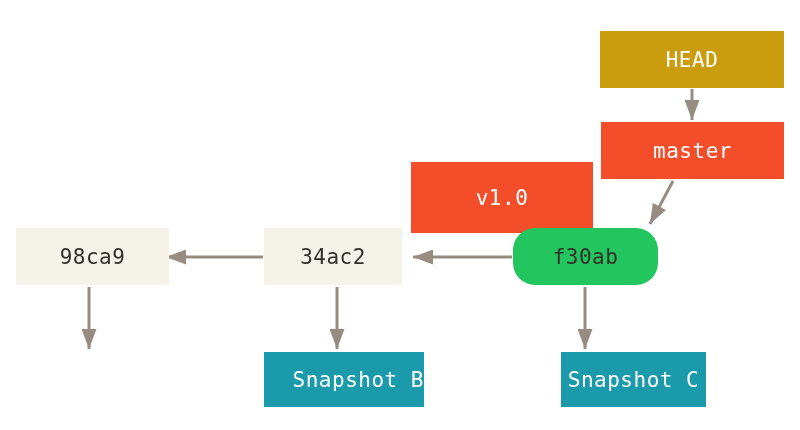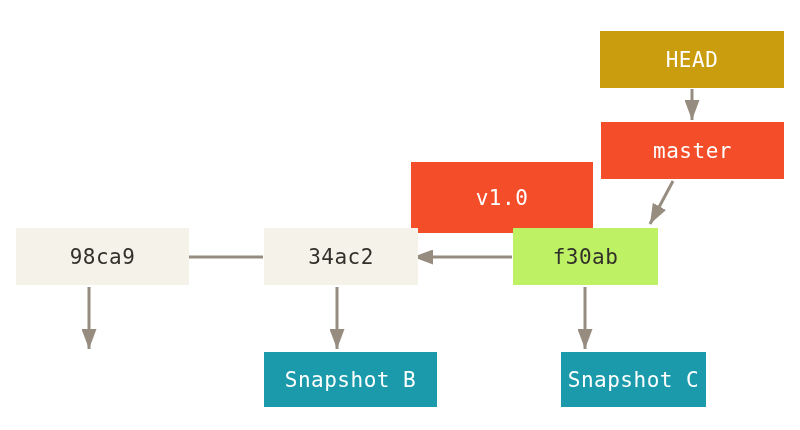--- a/index.html
+++ b/index.html
@@ -35,24 +35,24 @@
     font-size: 21px;
     letter-spacing: 0.5px;
     white-space: nowrap;
     box-sizing: border-box;
   }
   
   .node-head          { left: 600px; top:  31px; width: 184px; height: 57px; justify-content: center; }
   .node-master        { left: 601px; top: 122px; width: 183px; height: 57px; }
   .node-v1_0          { left: 411px; top: 122px; width: 182px; height: 71px; margin-top: 40px; }
   .node-commit-f30ab  { left: 513px; top: 228px; width: 145px; height: 57px; }
-  .node-commit-34ac2  { left: 264px; top: 228px; width: 154px; height: 57px; }
-  .node-commit-98ca9  { left:  16px; top: 228px; width: 173px; height: 57px; }
+  .node-commit-34ac2  { left: 264px; top: 228px; width: 138px; height: 57px; }
+  .node-commit-98ca9  { left:  16px; top: 228px; width: 153px; height: 57px; }
   .node-snapshot-a    { left:  16px; top: 352px; width: 147px; height: 55px; }
-  .node-snapshot-b    { left: 264px; top: 352px; width: 173px; height: 55px; }
+  .node-snapshot-b    { left: 264px; top: 352px; width: 160px; height: 55px; justify-content: flex-end; }
   .node-snapshot-c    { left: 513px; top: 352px; width: 145px; height: 55px; }
 </style>
 </head>
 <body>
 
 <div class="canvas">
 
   <svg class="edges-layer" width="800" height="430" viewBox="0 0 800 430" xmlns="http://www.w3.org/2000/svg">
     <defs>
       <marker id="arrowhead" viewBox="0 0 20 15" refX="20" refY="7.5" markerWidth="20" markerHeight="15" orient="auto" markerUnits="userSpaceOnUse">
@@ -74,21 +74,21 @@
   </div>
 
   <div class="node node-master" style="background: rgb(244, 77, 41); color: rgb(255, 255, 255);">
     <span>master</span>
   </div>
 
   <div class="node node-v1_0" style="background: rgb(244, 77, 41); color: rgb(255, 255, 255);">
     <span>v1.0</span>
   </div>
 
-  <div class="node node-commit-f30ab" style="background: #bef264; color: rgb(50, 48, 42);">
+  <div class="node node-commit-f30ab" style="background: #22c55e; color: rgb(50, 48, 42); border-radius: 22px;">
     <span>f30ab</span>
   </div>
 
   <div class="node node-commit-34ac2" style="background: rgb(244, 242, 233); color: rgb(50, 48, 42);">
     <span>34ac2</span>
   </div>
 
   <div class="node node-commit-98ca9" style="background: rgb(244, 242, 233); color: rgb(50, 48, 42);">
     <span>98ca9</span>
   </div>

